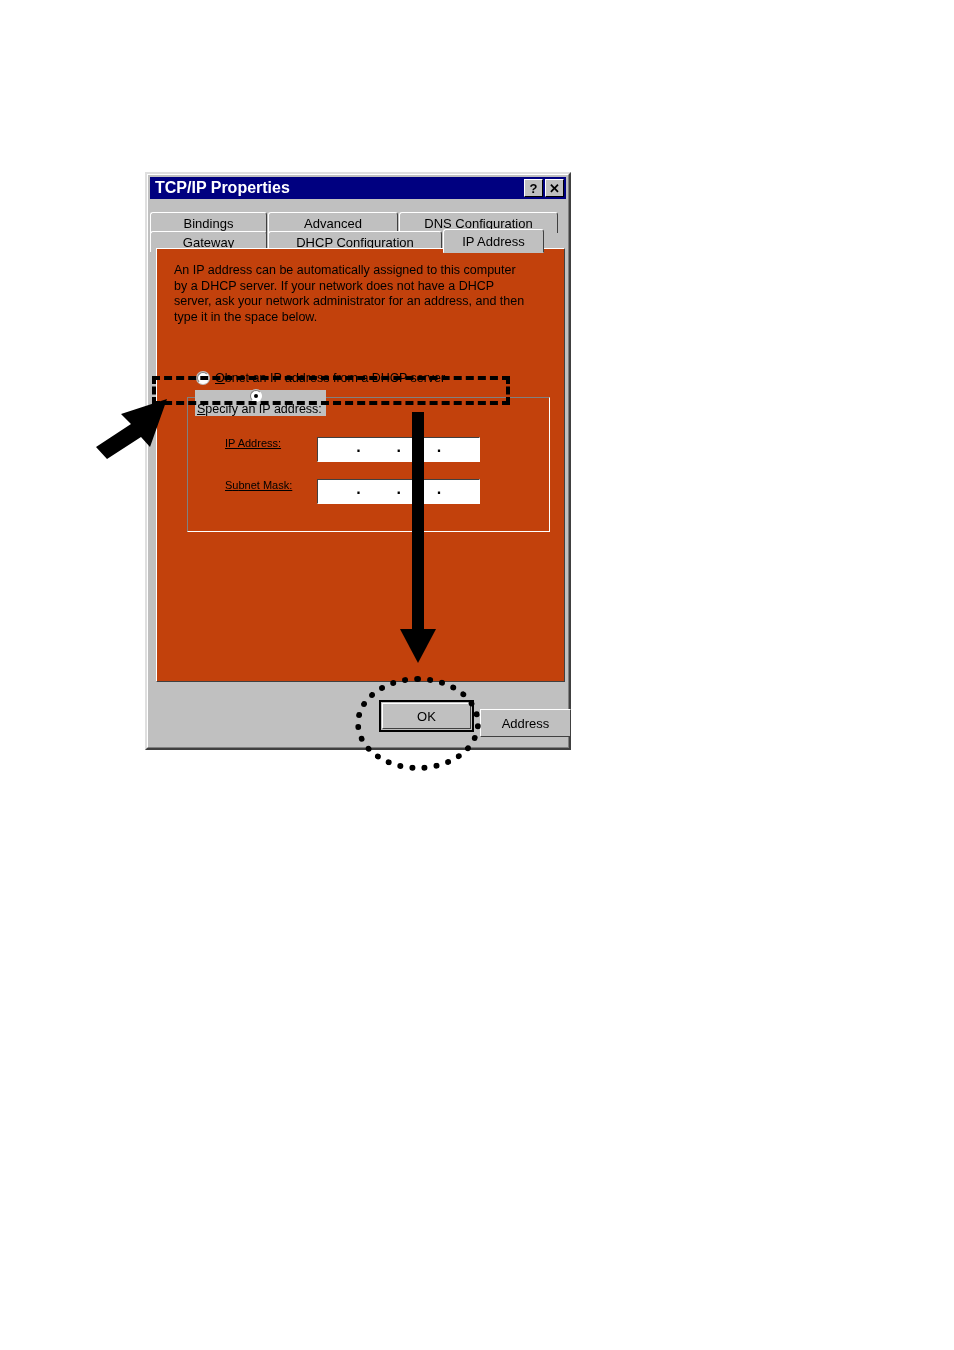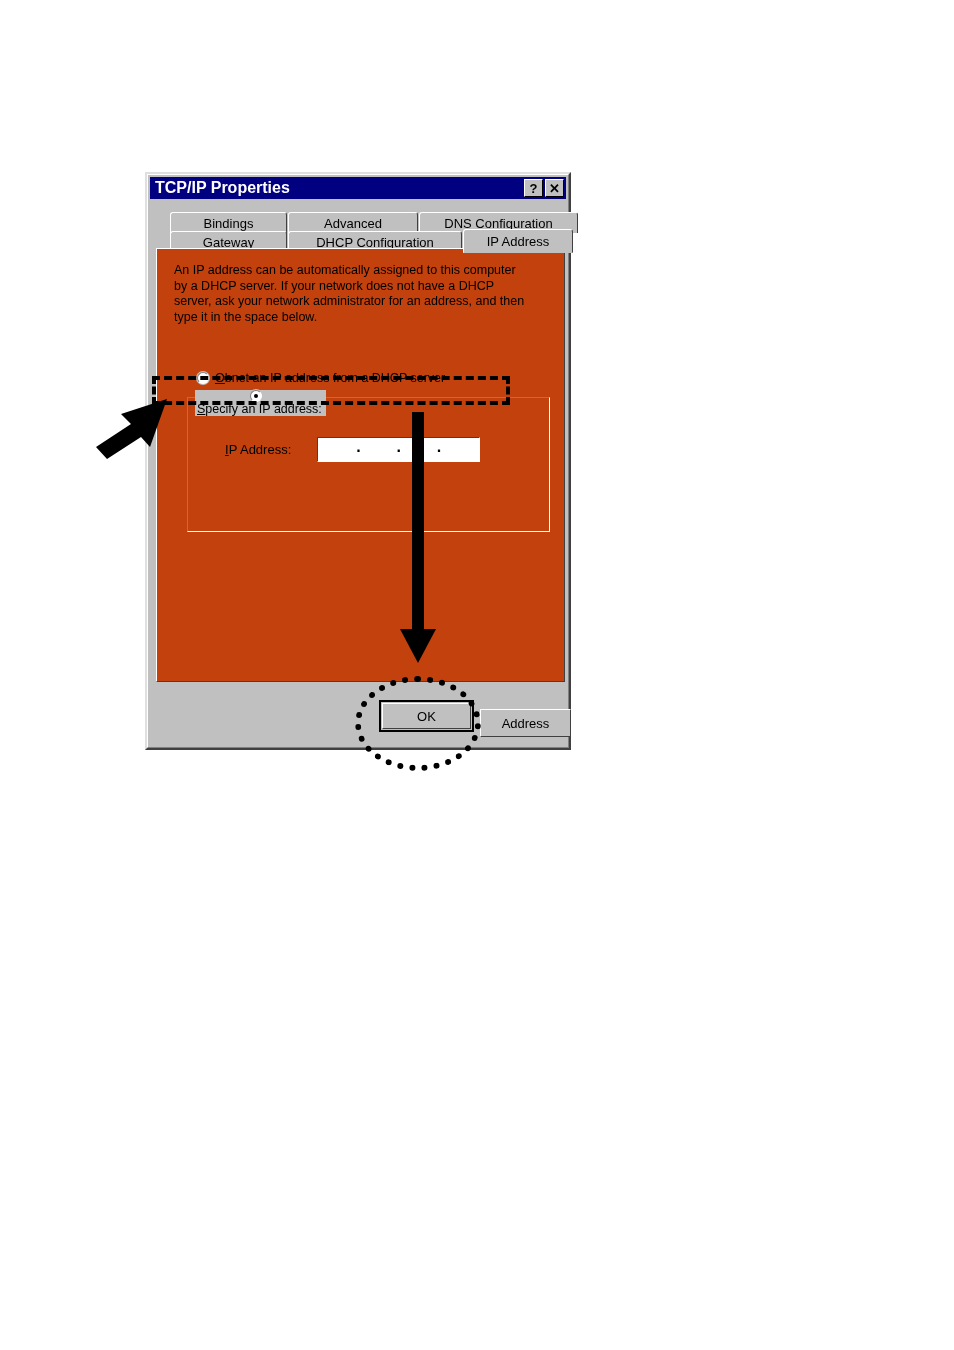--- a/index.html
+++ b/index.html
@@ -81,21 +81,21 @@
     line-height: 1;
     color: #000000;
     margin-left: 2px;
     font-family: "Liberation Sans", sans-serif;
     cursor: default;
   }
 
   
   #tab-strip {
     position: absolute;
-    left: 23px;
+    left: 3px;
     top: 38px;
     width: 409px;
     height: 37px;
     padding-left: 27px;
   }
   .tab-row {
     position: absolute;
     left: 0;
     height: 21px;
     display: flex;
@@ -234,22 +234,23 @@
     top: 141px;
     background: #c0c0c0;
     padding: 0 4px 0 2px;
     z-index: 4;
     flex-direction: column;
   }
 
   .field-row {
     position: absolute;
     display: flex;
-    align-items: center;
-    font-size: 13px;
+    align-items: flex-start;
+    font-size: 11px;
+    text-decoration: underline;
   }
   .field-label {
     width: 92px;
     text-align: left;
   }
   .ipbox {
     width: 163px;
     height: 25px;
     background: #ffffff;
     border-top: 1.5px solid #404040;
@@ -361,21 +362,21 @@
 
   <div id="tab-strip">
     <div class="tab-row row1">
       <div class="tab" style="width:117px">Bindings</div>
       <div class="tab" style="width:130px">Advanced</div>
       <div class="tab" style="width:159px">DNS Configuration</div>
     </div>
     <div class="tab-row row2">
       <div class="tab" style="width:117px">Gateway</div>
       <div class="tab" style="width:174px">DHCP Configuration</div>
-      <div class="tab active" style="width:110px">IP Address</div>
+      <div class="tab active" style="width:101px">IP Address</div>
     </div>
   </div>
 
   <div id="tab-panel">
 
     <div id="desc-text">An IP address can be automatically assigned to this computer
 by a DHCP server. If your network does not have a DHCP
 server, ask your network administrator for an address, and then
 type it in the space below.</div>
 
@@ -399,20 +400,32 @@
         <span class="seg"></span>
         <span class="dot"></span>
         <span class="seg"></span>
         <span class="dot"></span>
         <span class="seg"></span>
         <span class="dot"></span>
         <span class="seg"></span>
       </span>
     </div>
 
+    <div class="field-row" id="row-mask">
+      <span class="field-label"><span>S</span><span class="ul">u</span><span>bnet Mask:</span></span>
+      <span class="ipbox">
+        <span class="seg"></span>
+        <span class="dot"></span>
+        <span class="seg"></span>
+        <span class="dot"></span>
+        <span class="seg"></span>
+        <span class="dot"></span>
+        <span class="seg"></span>
+      </span>
+    </div>
 
   </div>
 
   <div id="btn-ok-wrap">
     <div class="dlgbtn" id="btn-ok">OK</div>
   </div>
   <div class="dlgbtn" id="btn-cancel">Address</div>
 </div>
 
 <div id="dhcp-highlight"></div>

